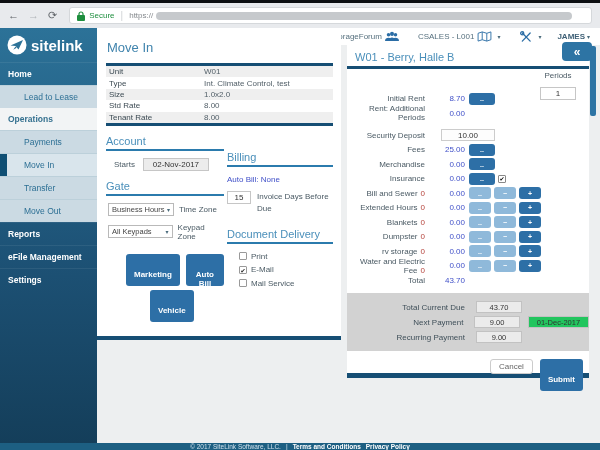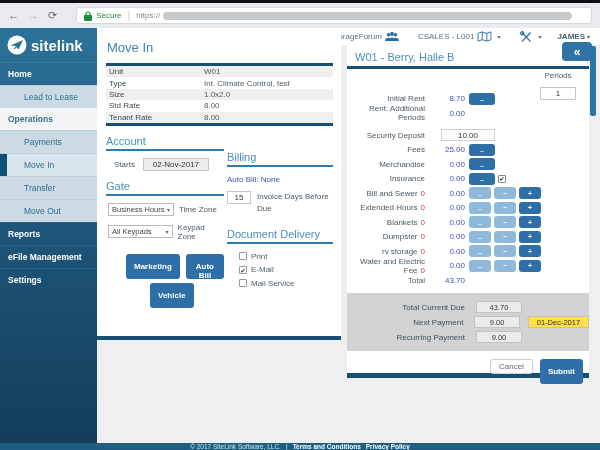--- a/index.html
+++ b/index.html
@@ -6,21 +6,21 @@
   .screen{position:relative;width:600px;height:450px;background:#edeff0;
     font-family:"Liberation Sans",sans-serif;overflow:hidden;}
 
   
   .chrome{position:absolute;top:0;left:0;width:600px;height:28px;background:#0d0f12;}
   .toolbar{position:absolute;top:3px;left:0;right:0;height:25px;background:#e8eaed;
     display:flex;align-items:center;padding:0 8px;box-sizing:border-box;}
   .nav-ico{font-size:11px;color:#5f6368;margin-right:9px;cursor:pointer;line-height:1;}
   .nav-ico.disabled{color:#b0b4b8;}
   .addr{flex:1;height:17px;background:#fff;border:1px solid #d5d8db;border-radius:3px;
-    display:flex;align-items:center;padding:0 7px;margin-left:10px;box-sizing:border-box;}
+    display:flex;align-items:center;padding:0 7px;margin-left:3px;box-sizing:border-box;}
   .secure{font-size:8px;color:#1e8e3e;margin-left:4px;}
   .addr-div{color:#cfd3d6;font-size:10px;margin:0 6px;}
   .scheme{font-size:8px;color:#85898d;}
   .url-blur{flex:1;height:8px;background:#c6c9cc;border-radius:4px;margin:0 12px 0 3px;}
 
   
   .sidebar{position:absolute;top:28px;left:0;width:114px;height:415px;
     background:linear-gradient(180deg,#2c7298,#1d5276 55%,#143e5a);}
   .logo{display:flex;align-items:center;padding:7px 5px 7px 7px;}
   .logo-text{color:#fff;font-size:15px;font-weight:bold;margin-left:4px;}
@@ -69,21 +69,21 @@
   .freq{margin-left:10px;}
   .freq-label{font-size:8px;color:#4a5a64;margin-bottom:2px;}
   .select{height:13px;border:1px solid #b9b9b9;background:#fff;display:flex;align-items:center;
     justify-content:space-between;font-size:7.5px;color:#444;padding:0 3px;box-sizing:border-box;cursor:pointer;}
   .freq .select{width:48px;}
   .gate-row{display:flex;align-items:center;margin:7px 0 0 2px;font-size:8px;color:#4a5a64;}
   .gate-row .select{width:66px;margin-right:5px;}
   .form-btns{margin:13px 0 0 20px;display:flex;gap:6px;}
   .form-btns2{margin:4px 0 0 44px;display:flex;}
   .btn{background:#2d6fa6;color:#fff;border:none;border-radius:3px;font-size:8px;font-weight:bold;
-    height:25px;padding:8px 8px;font-family:inherit;cursor:pointer;}
+    height:25px;padding:16px 8px;font-family:inherit;cursor:pointer;}
   .bill-link{font-size:8px;color:#4050c8;margin:8px 0 7px;cursor:pointer;}
   .chk-row{display:flex;align-items:center;margin-bottom:4.5px;font-size:8px;color:#4a5a64;cursor:pointer;}
   .chk-row.indent{margin-left:12px;}
   .chk-row.disabled{color:#9aa4aa;}
   .chkbox{width:8px;height:8px;border:1px solid #999;background:#fff;margin-right:4px;font-size:6.5px;
     line-height:7px;text-align:center;color:#333;border-radius:1px;box-sizing:border-box;}
   .chk-row.disabled .chkbox{background:#e4e4e4;border-color:#bbb;}
   .chkbox.checked::after{content:"✔";}
   .invoice-row{display:flex;margin-top:2px;}
   .invoice-input{width:24px;background:#fff;}
@@ -114,21 +114,21 @@
     font-size:8px;color:#333;text-align:center;line-height:11px;box-sizing:border-box;}
   .mini-chk{width:8px;height:8px;border:1px solid #888;background:#fff;font-size:6px;line-height:7px;
     text-align:center;border-radius:1px;box-sizing:border-box;cursor:pointer;}
   .mini-chk.checked::after{content:"✔";}
   .crow.total{margin-top:2px;}
   .summary{background:#d2d2d2;margin-top:7px;padding:7px 0 6px;}
   .srow{display:flex;align-items:center;height:15px;font-size:8px;color:#3f4f59;}
   .srow-label{width:118px;text-align:right;}
   .srow-field{width:46px;height:12px;line-height:11px;margin-left:11px;background:#ebebeb;
     border:1px solid #c2c2c2;text-align:center;color:#333;font-size:7.5px;box-sizing:border-box;}
-  .srow-date{width:62px;height:12px;line-height:11px;margin-left:8px;background:#fde047;
+  .srow-date{width:62px;height:12px;line-height:11px;margin-left:8px;background:#22c55e;
     border:1px solid #c2c2c2;text-align:center;color:#333;font-size:7.5px;box-sizing:border-box;}
   .ch-btns{display:flex;justify-content:flex-end;gap:7px;margin:8px 6px 0 0;}
   .btn-cancel{background:#fff;border:1px solid #ccc;color:#666;font-weight:normal;border-radius:3px;
     font-size:8px;height:15px;padding:0 8px;font-family:inherit;cursor:pointer;}
   .scroll-thumb{position:absolute;left:590px;top:46px;width:6px;height:70px;background:#2d74a4;border-radius:2px;cursor:pointer;}
   .collapse-btn{position:absolute;left:562px;top:42px;width:30px;height:19px;background:#2d74a4;border:none;
     border-radius:4px;color:#fff;font-size:12px;font-weight:bold;line-height:16px;text-align:center;
     cursor:pointer;font-family:inherit;z-index:5;padding:0;}
 
   

